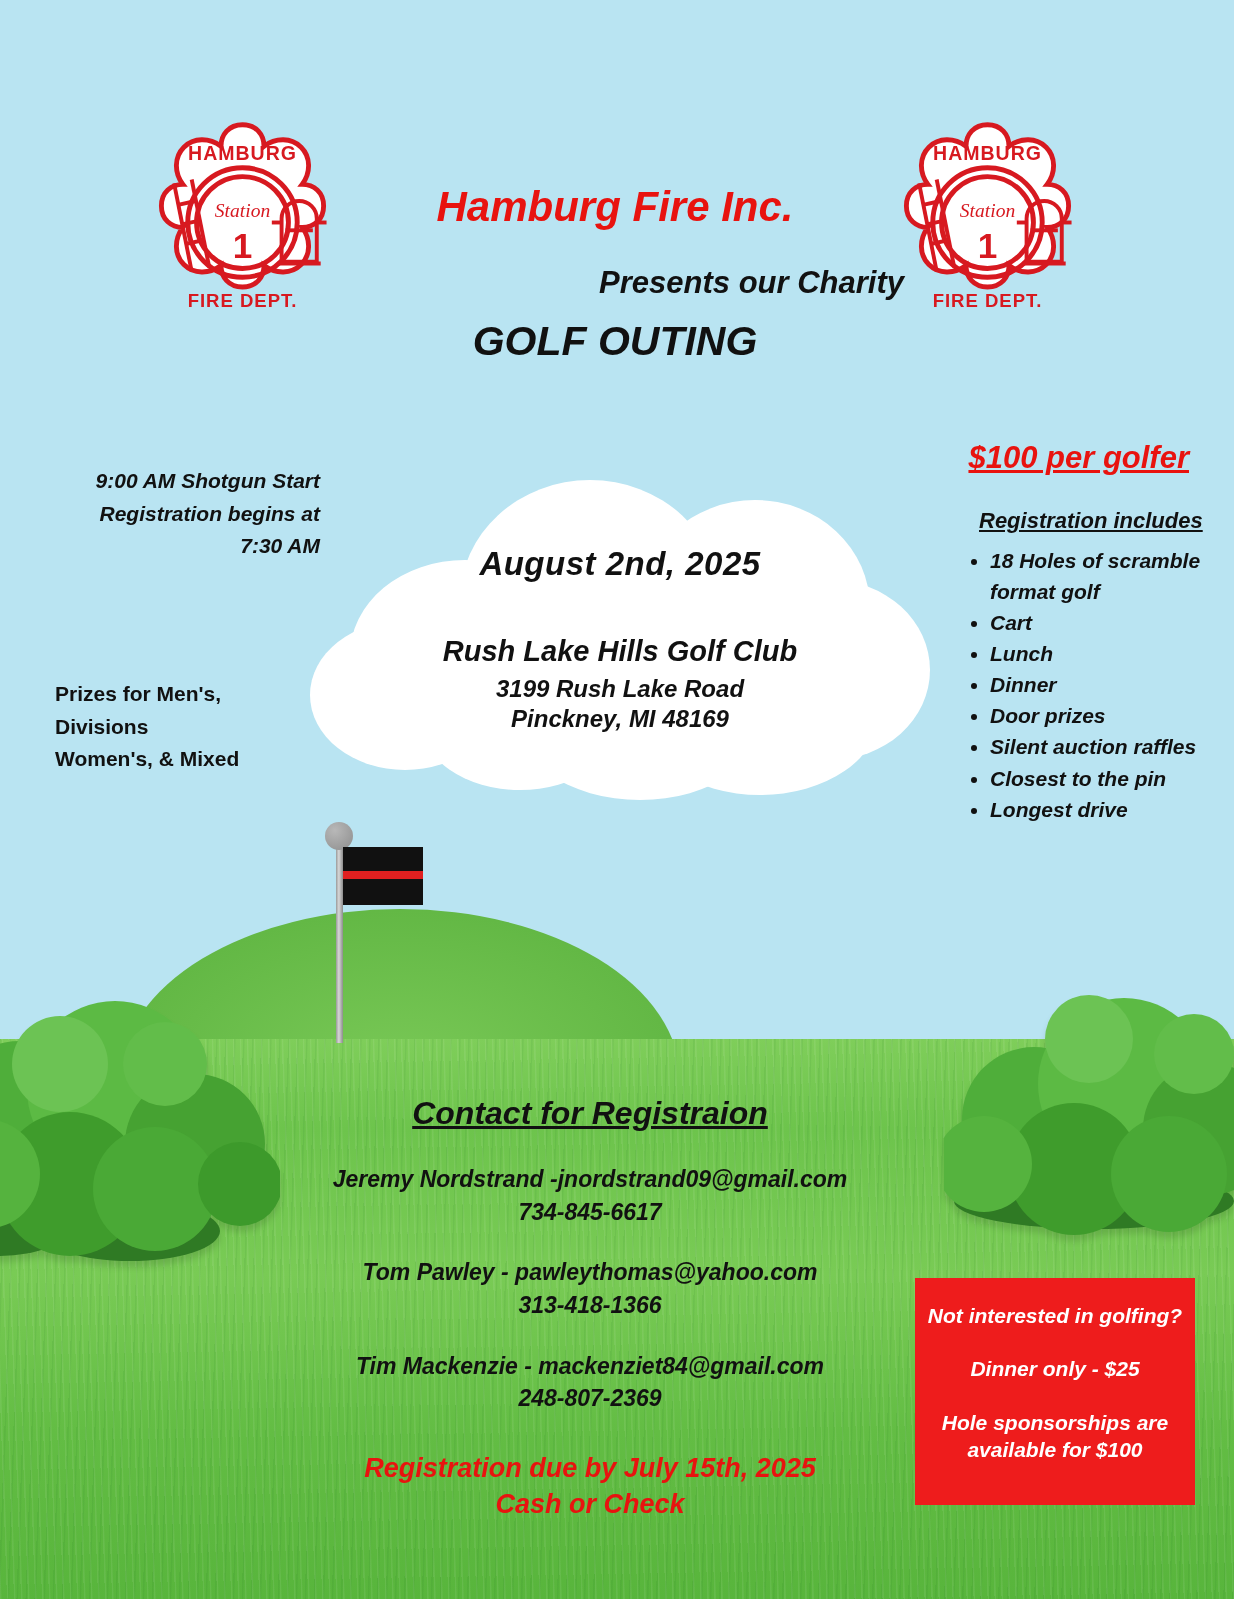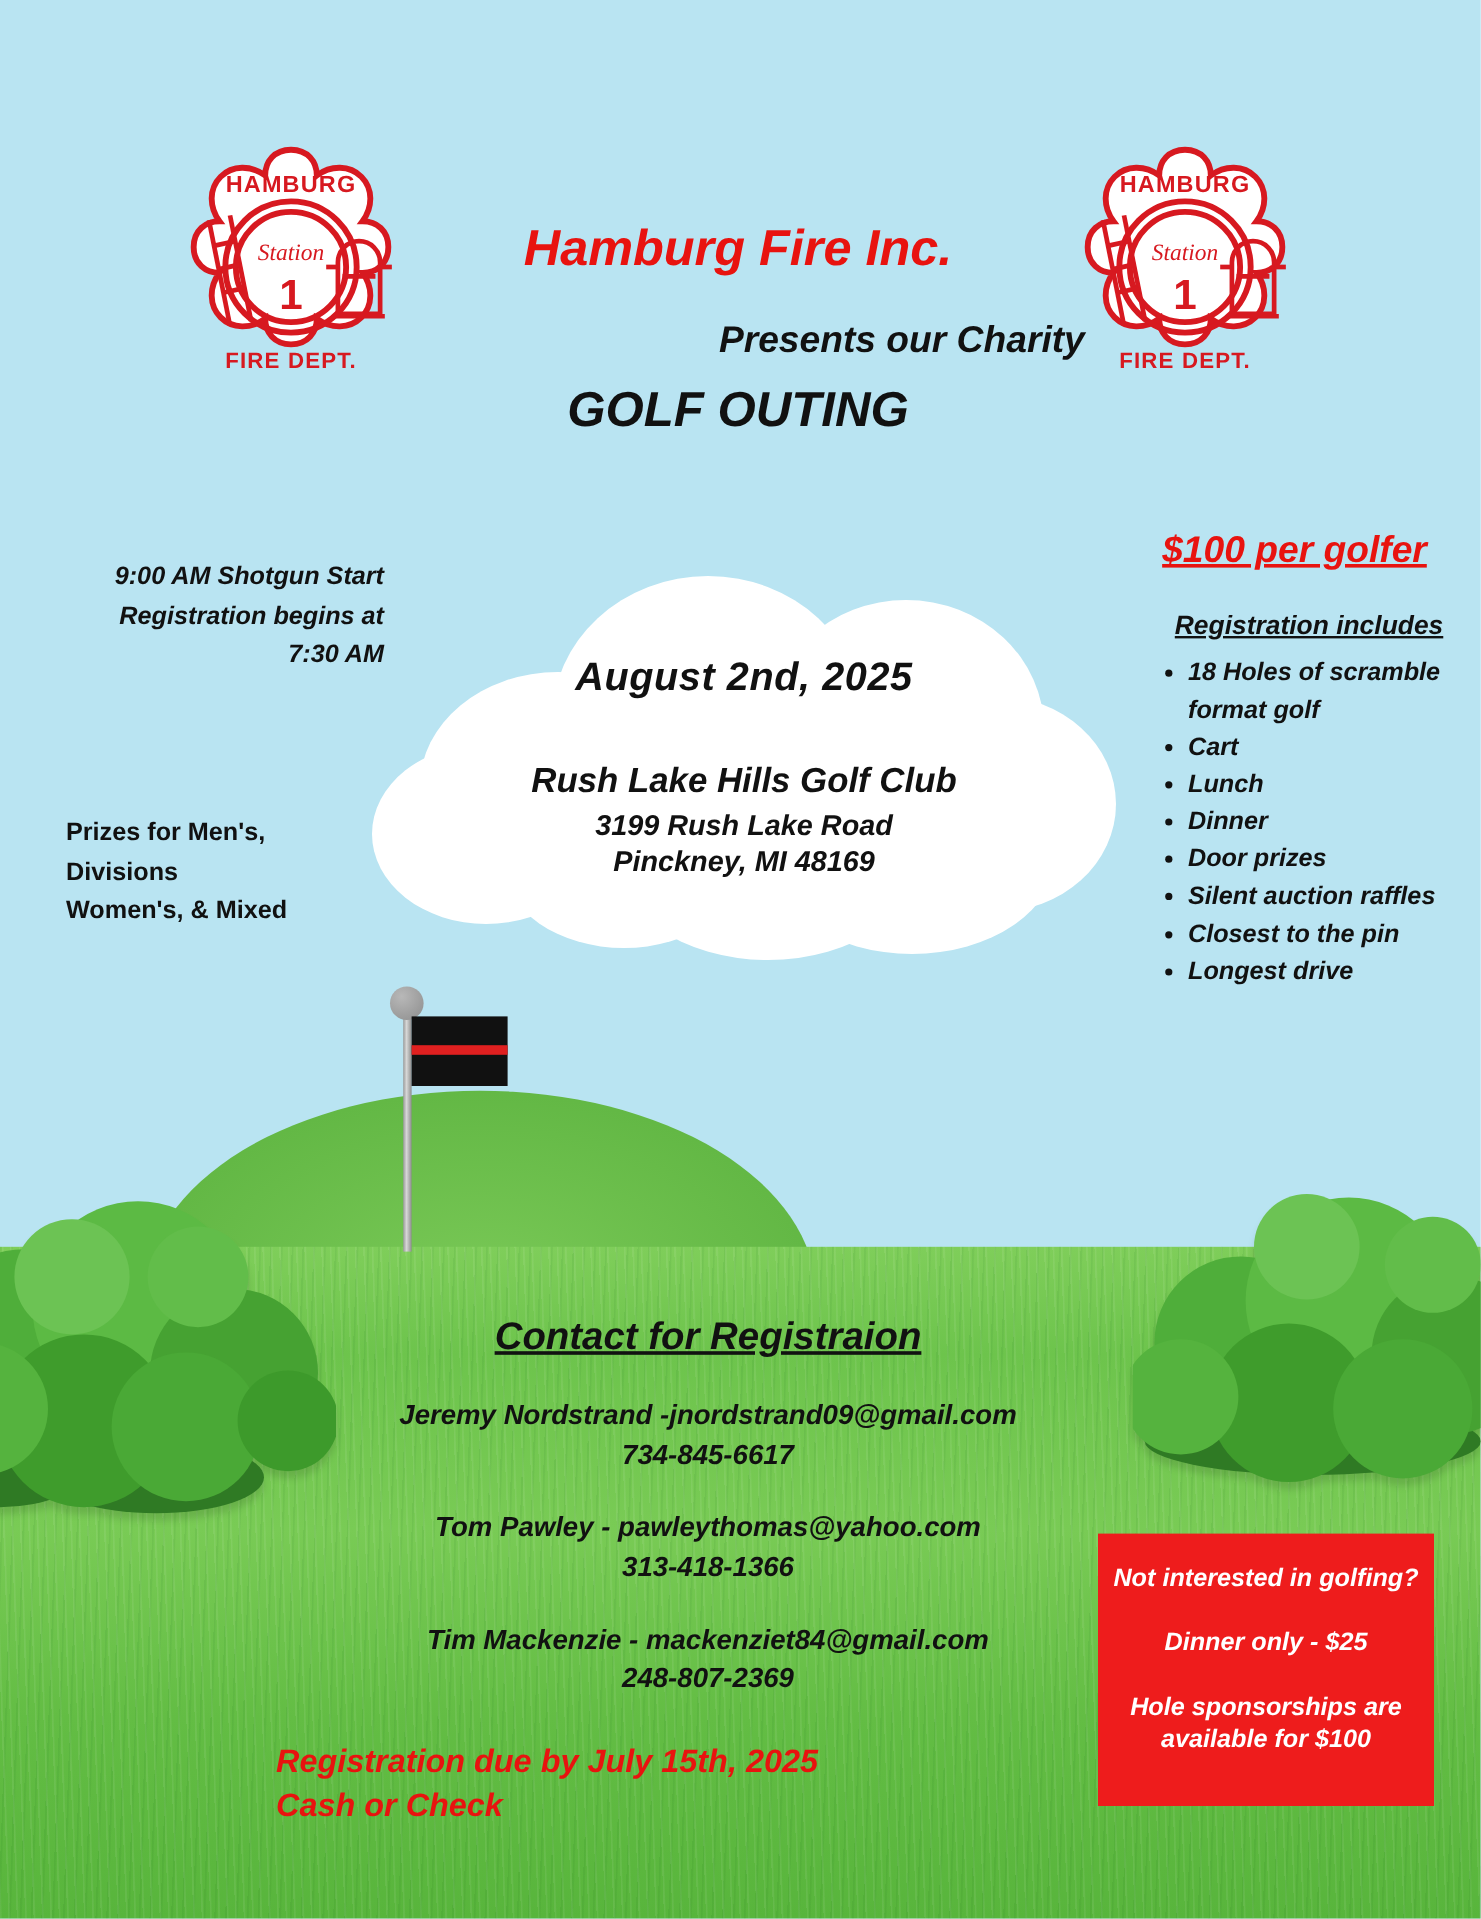--- a/index.html
+++ b/index.html
@@ -261,21 +261,21 @@
     font-weight: bold;
     font-style: italic;
     line-height: 1.42;
   }
   .contact-entry { margin-bottom: 28px; }
   .due-note {
     position: absolute;
     left: 230px;
     top: 1450px;
     width: 720px;
-    text-align: left;
+    text-align: center;
     color: #e8130f;
     font-size: 27px;
     font-weight: bold;
     font-style: italic;
     line-height: 1.35;
   }
 
   
   .redbox {
     position: absolute;

